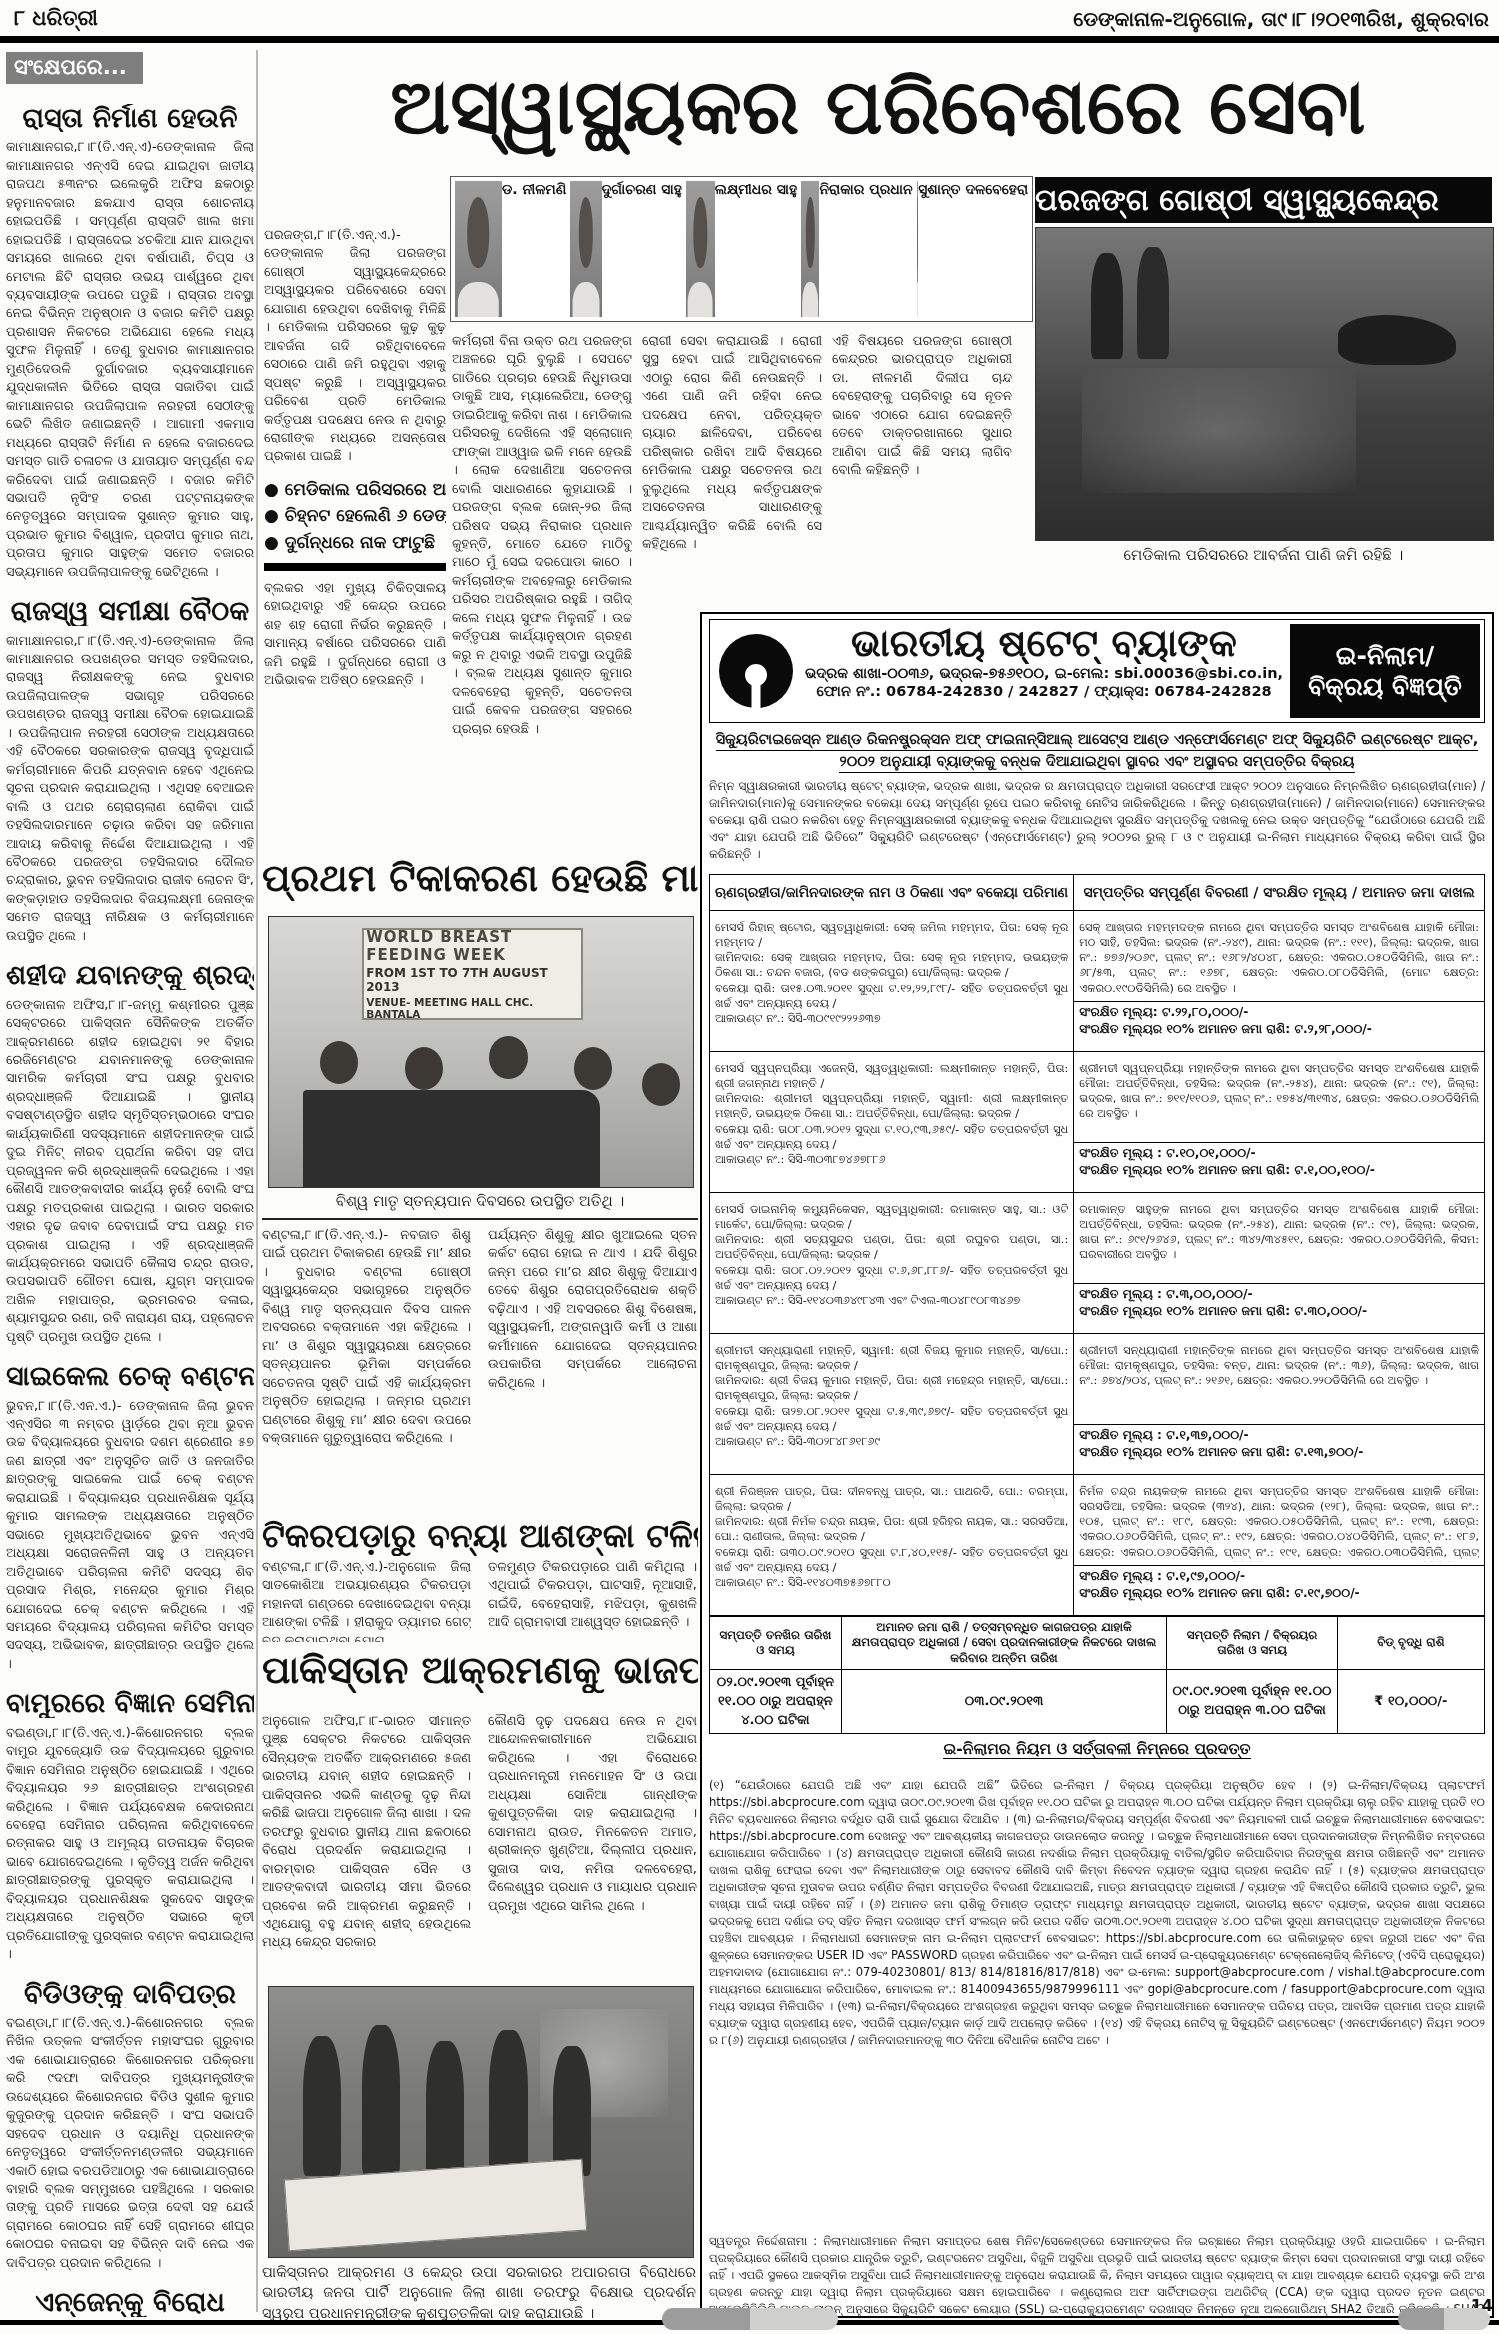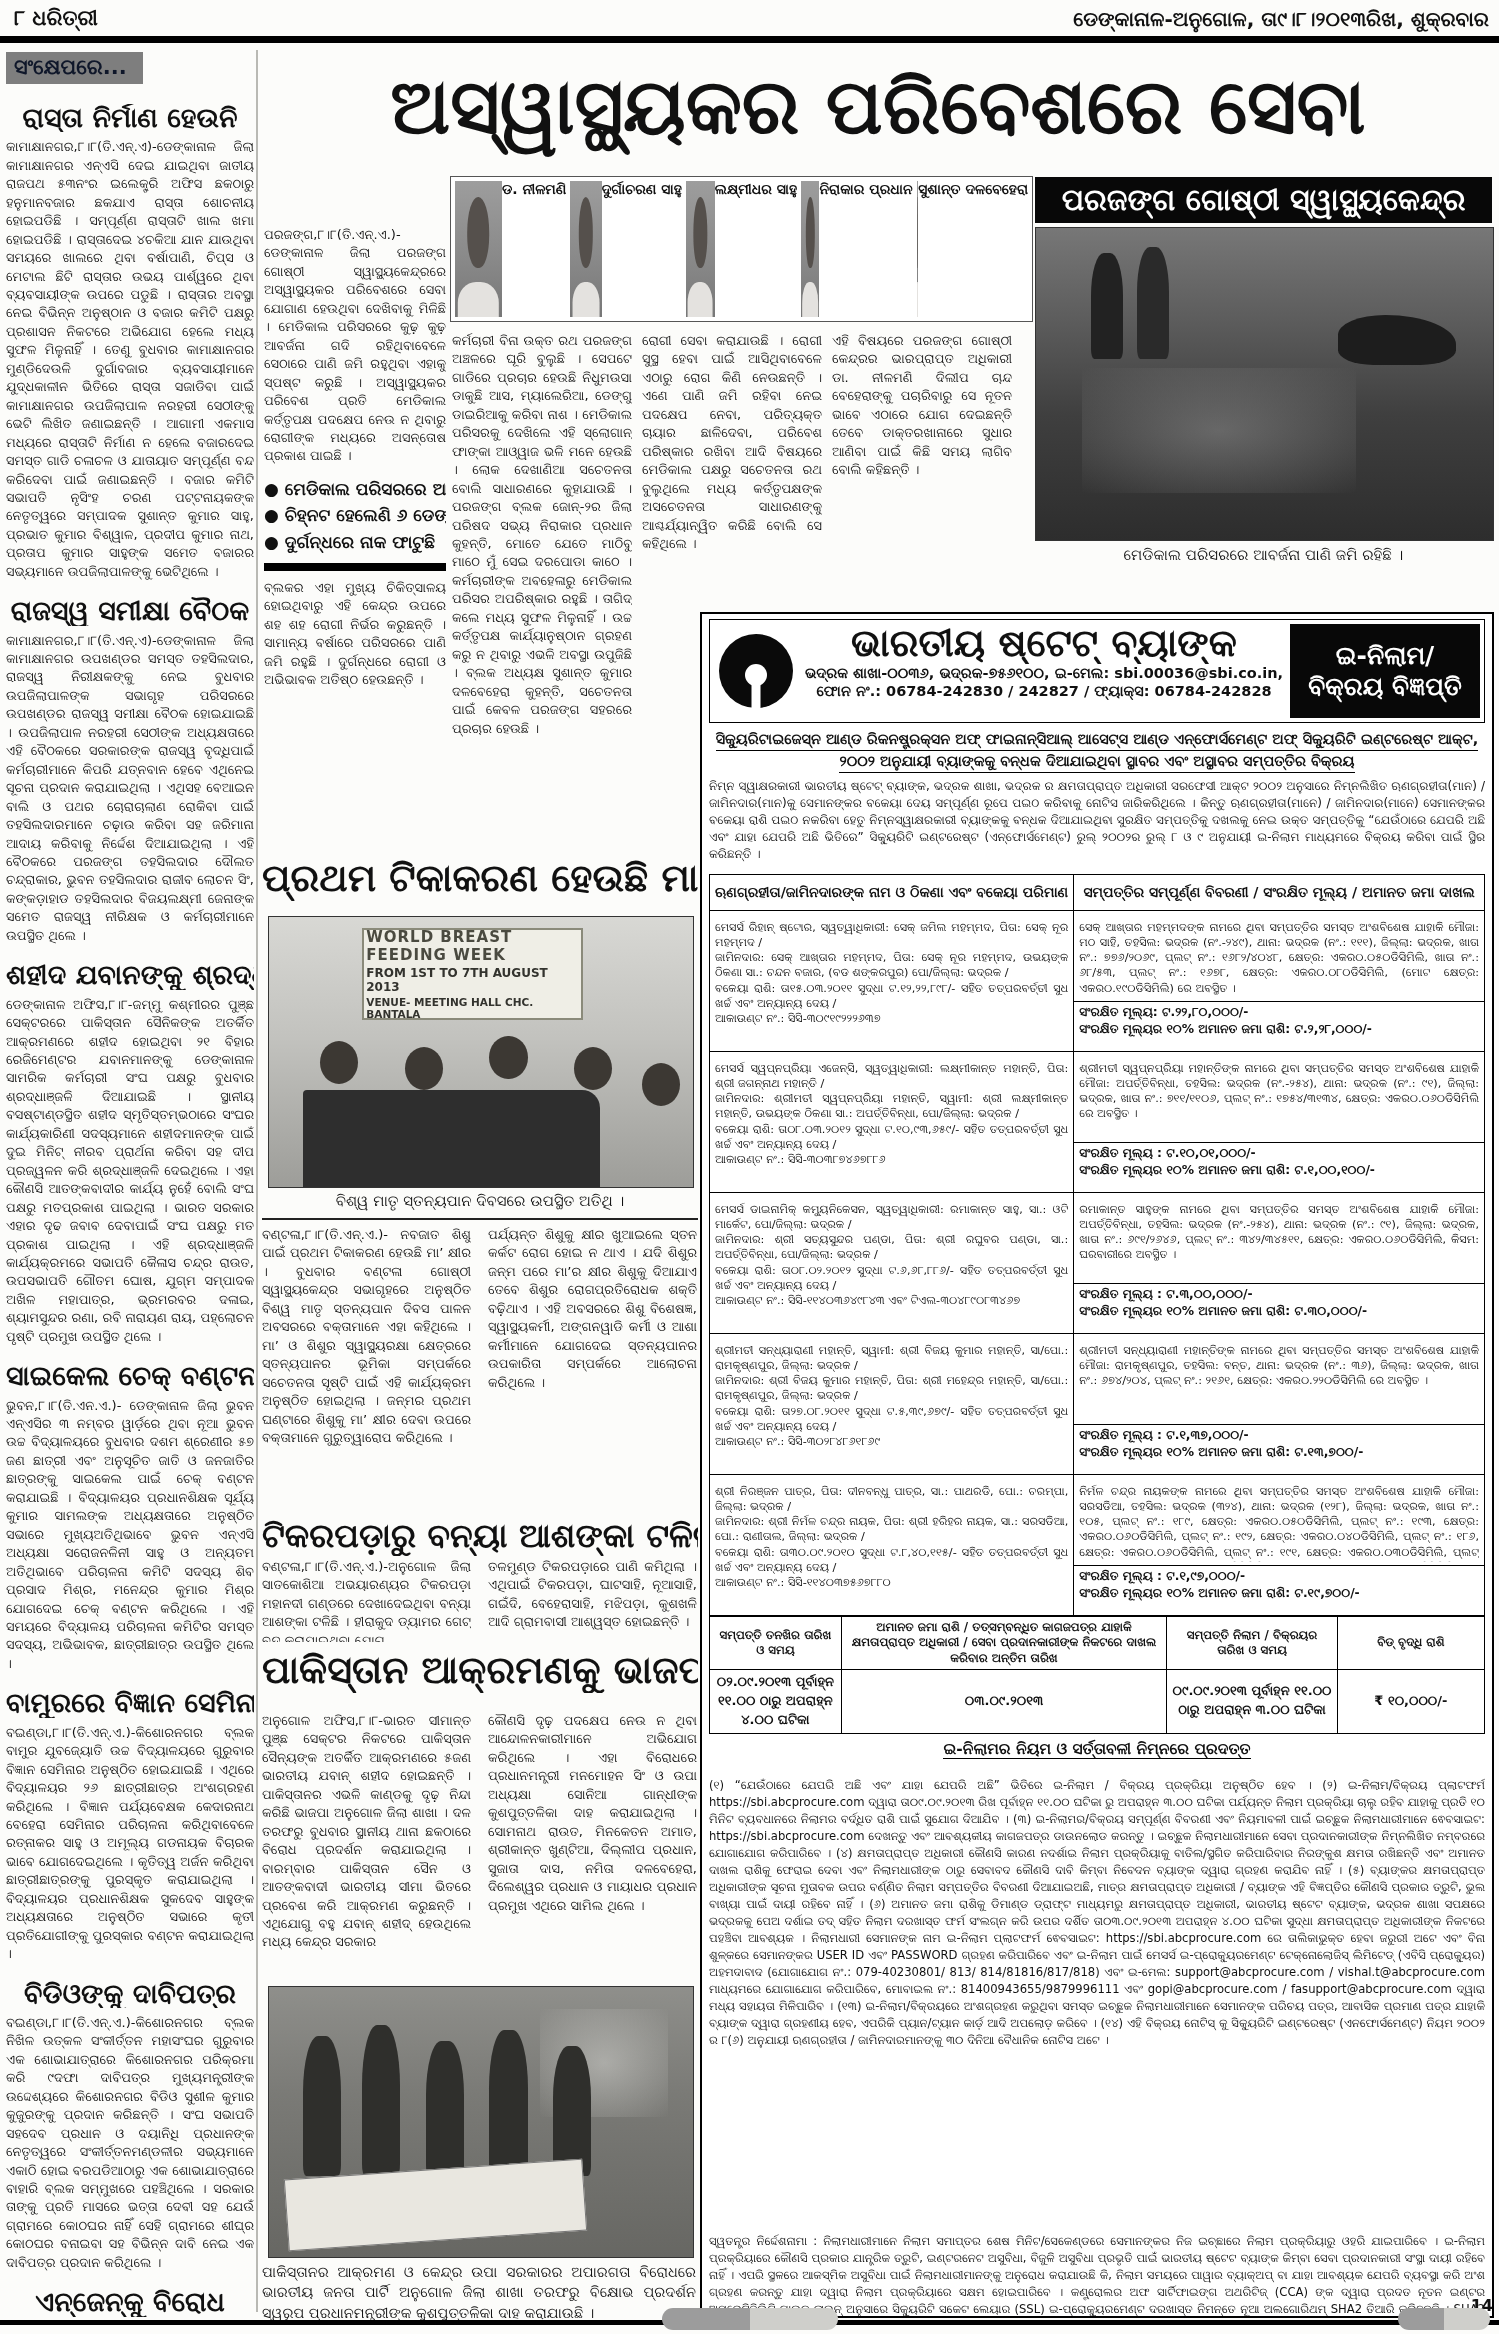--- a/index.html
+++ b/index.html
@@ -10,29 +10,29 @@
   .clamp{overflow:hidden;}
   .prewrap{white-space:pre-line;}
   .body-txt{font-size:13px;line-height:1.42;}
   .hairline{background:#b9b9b4;}
   .rule{background:#000;}
   
   .mast-left{left:14px;top:6px;font-size:21px;font-weight:bold;}
   .mast-right{right:10px;top:7px;font-size:20px;font-weight:bold;text-align:right;width:760px;}
   
   .briefs{left:6px;top:50px;width:248px;height:2268px;}
-  .briefs-badge{display:inline-block;background:#7e7e7e;color:#0f172a;font-size:21px;font-weight:bold;
+  .briefs-badge{display:inline-block;background:#7e7e7e;color:#ffffff;font-size:21px;font-weight:bold;
                 padding:3px 16px 5px 8px;margin:2px 0 4px 0;}
   .brief h3{margin:16px 0 6px 0;font-size:27px;line-height:1.05;text-align:center;white-space:nowrap;overflow:hidden;}
   .brief p{margin:0;}
   
   .headline{left:262px;top:46px;width:1232px;height:132px;font-size:76px;font-weight:bold;
             text-align:center;white-space:nowrap;overflow:hidden;line-height:1.6;}
   .kicker{left:1035px;top:177px;width:457px;height:46px;background:#080808;color:#fff;
-          font-size:30px;font-weight:bold;text-align:center;line-height:46px;overflow:hidden;}
+          font-size:30px;font-weight:bold;line-height:46px;overflow:hidden;}
   .portraits{left:450px;top:176px;width:583px;height:146px;border:1px solid #555;background:#fff;
              display:flex;gap:4px;padding:4px;box-sizing:border-box;}
   .pcell{flex:1;display:flex;flex-direction:row;overflow:hidden;}
   .pimg{flex:1;background:linear-gradient(180deg,#9d9d9d 0%,#8a8a8a 55%,#777 100%);position:relative;overflow:hidden;}
   .pimg .head{position:absolute;left:50%;top:12%;width:46%;height:52%;transform:translateX(-50%);
               background:#55504c;border-radius:50% 50% 46% 46%;}
   .pimg .torso{position:absolute;left:50%;bottom:-8%;width:86%;height:34%;transform:translateX(-50%);
                background:#e4e2df;border-radius:45% 45% 0 0;}
   .pcap{height:20px;font-size:14px;font-weight:bold;text-align:center;white-space:nowrap;overflow:hidden;}
   .mainphoto{left:1035px;top:227px;width:457px;height:312px;border:1px solid #333;

